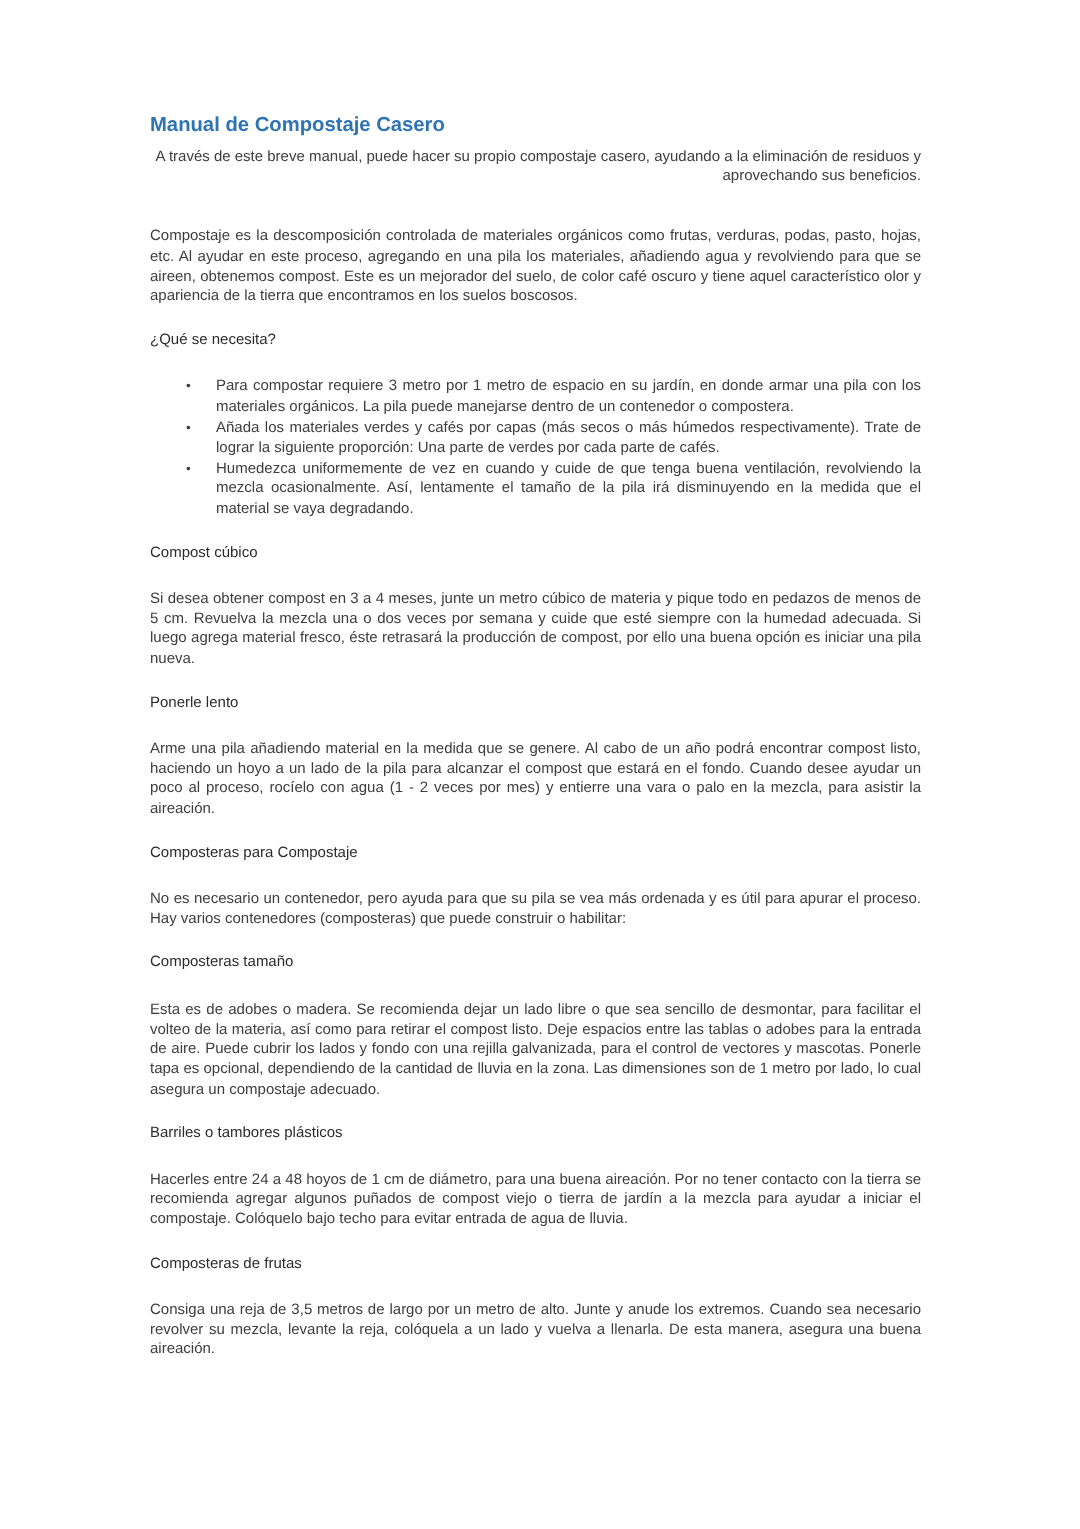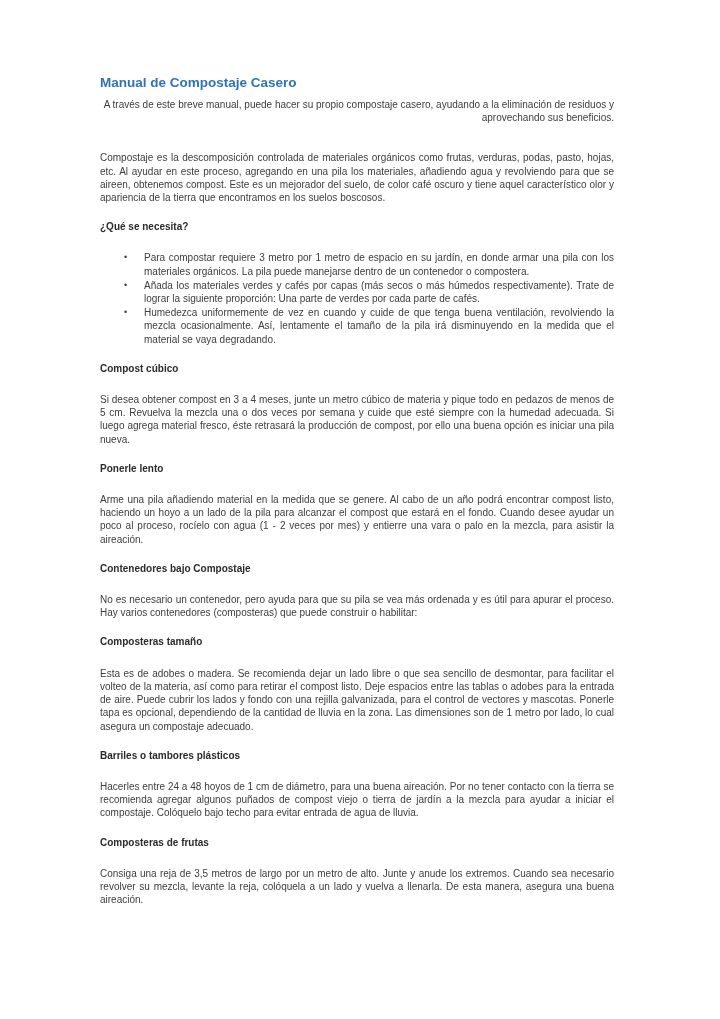--- a/index.html
+++ b/index.html
@@ -35,21 +35,21 @@
     text-align: right;
   }
   .para {
     margin: 0 0 16px 0;
     text-align: justify;
   }
   .heading {
     margin: 4px 0 18px 0;
     font-size: 10px;
     line-height: 13.2px;
-    font-weight: bold;
+    font-weight: normal;
     color: #2b2b2b;
   }
   ul.bullets {
     list-style: none;
     margin: 0 0 16px 0;
     padding: 0 0 0 24px;
   }
   ul.bullets li {
     display: flex;
     margin: 0 0 1px 0;
@@ -92,21 +92,21 @@
       <span class="btext">Humedezca uniformemente de vez en cuando y cuide de que tenga buena ventilación, revolviendo la mezcla ocasionalmente. Así, lentamente el tamaño de la pila irá disminuyendo en la medida que el material se vaya degradando.</span>
     </li>
   </ul>
 
   <h2 class="heading">Compost cúbico</h2>
   <p class="para">Si desea obtener compost en 3 a 4 meses, junte un metro cúbico de materia y pique todo en pedazos de menos de 5 cm. Revuelva la mezcla una o dos veces por semana y cuide que esté siempre con la humedad adecuada. Si luego agrega material fresco, éste retrasará la producción de compost, por ello una buena opción es iniciar una pila nueva.</p>
 
   <h2 class="heading">Ponerle lento</h2>
   <p class="para">Arme una pila añadiendo material en la medida que se genere. Al cabo de un año podrá encontrar compost listo, haciendo un hoyo a un lado de la pila para alcanzar el compost que estará en el fondo. Cuando desee ayudar un poco al proceso, rocíelo con agua (1 - 2 veces por mes) y entierre una vara o palo en la mezcla, para asistir la aireación.</p>
 
-  <h2 class="heading">Contenedores bajo Compostaje</h2>
+  <h2 class="heading">Composteras para Compostaje</h2>
   <p class="para">No es necesario un contenedor, pero ayuda para que su pila se vea más ordenada y es útil para apurar el proceso. Hay varios contenedores (composteras) que puede construir o habilitar:</p>
 
   <h2 class="heading">Composteras tamaño</h2>
   <p class="para">Esta es de adobes o madera. Se recomienda dejar un lado libre o que sea sencillo de desmontar, para facilitar el volteo de la materia, así como para retirar el compost listo. Deje espacios entre las tablas o adobes para la entrada de aire. Puede cubrir los lados y fondo con una rejilla galvanizada, para el control de vectores y mascotas. Ponerle tapa es opcional, dependiendo de la cantidad de lluvia en la zona. Las dimensiones son de 1 metro por lado, lo cual asegura un compostaje adecuado.</p>
 
   <h2 class="heading">Barriles o tambores plásticos</h2>
   <p class="para">Hacerles entre 24 a 48 hoyos de 1 cm de diámetro, para una buena aireación. Por no tener contacto con la tierra se recomienda agregar algunos puñados de compost viejo o tierra de jardín a la mezcla para ayudar a iniciar el compostaje. Colóquelo bajo techo para evitar entrada de agua de lluvia.</p>
 
   <h2 class="heading">Composteras de frutas</h2>
   <p class="para">Consiga una reja de 3,5 metros de largo por un metro de alto. Junte y anude los extremos. Cuando sea necesario revolver su mezcla, levante la reja, colóquela a un lado y vuelva a llenarla. De esta manera, asegura una buena aireación.</p>

